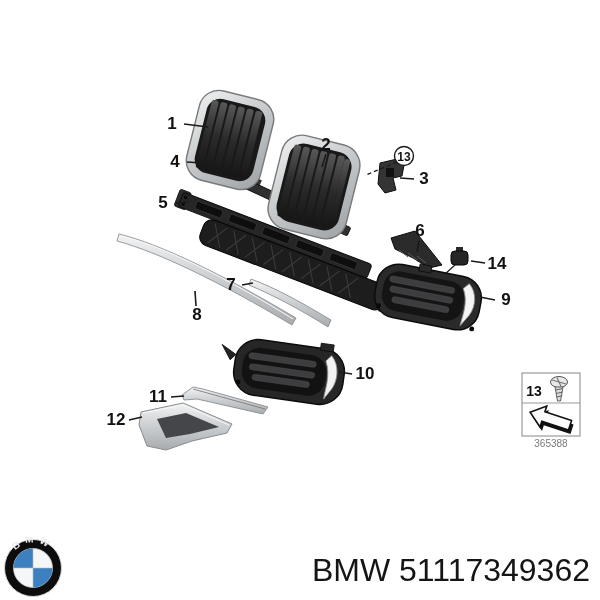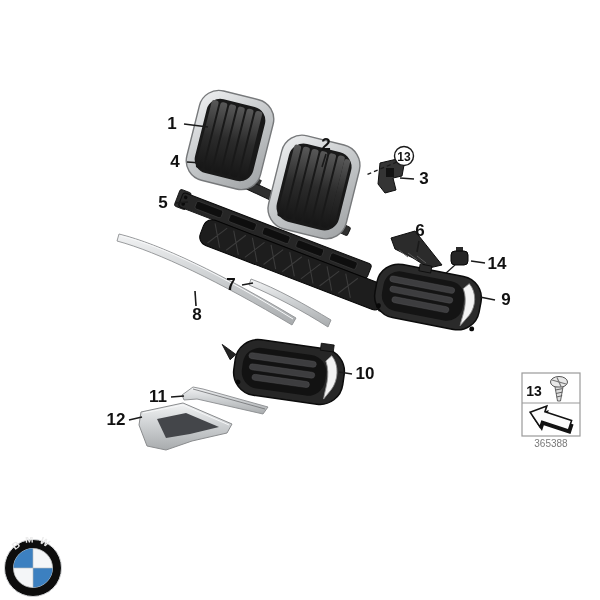--- a/index.html
+++ b/index.html
@@ -226,14 +226,15 @@
       <path d="M31,31 L50.5,31 A19.5,19.5 0 0 1 31,50.5 Z" fill="#3c80c0"></path>
       <line x1="31" y1="11.5" x2="31" y2="50.5" stroke="#b9bcbe" stroke-width="0.6"></line>
       <line x1="11.5" y1="31" x2="50.5" y2="31" stroke="#b9bcbe" stroke-width="0.6"></line>
       <path id="logoArc" d="M 8.5,28 A 22.5,22.5 0 0 1 53.5,28" fill="none"></path>
       <text style="font-size:10px;font-weight:bold;fill:#ececec;letter-spacing:5px" text-anchor="middle">
         <textPath href="#logoArc" startOffset="50%">BMW</textPath>
       </text>
     </svg>
   </div>
 
+  <div class="footer-part">BMW 51117349362</div>
 
 </div>
 
 </body></html>

